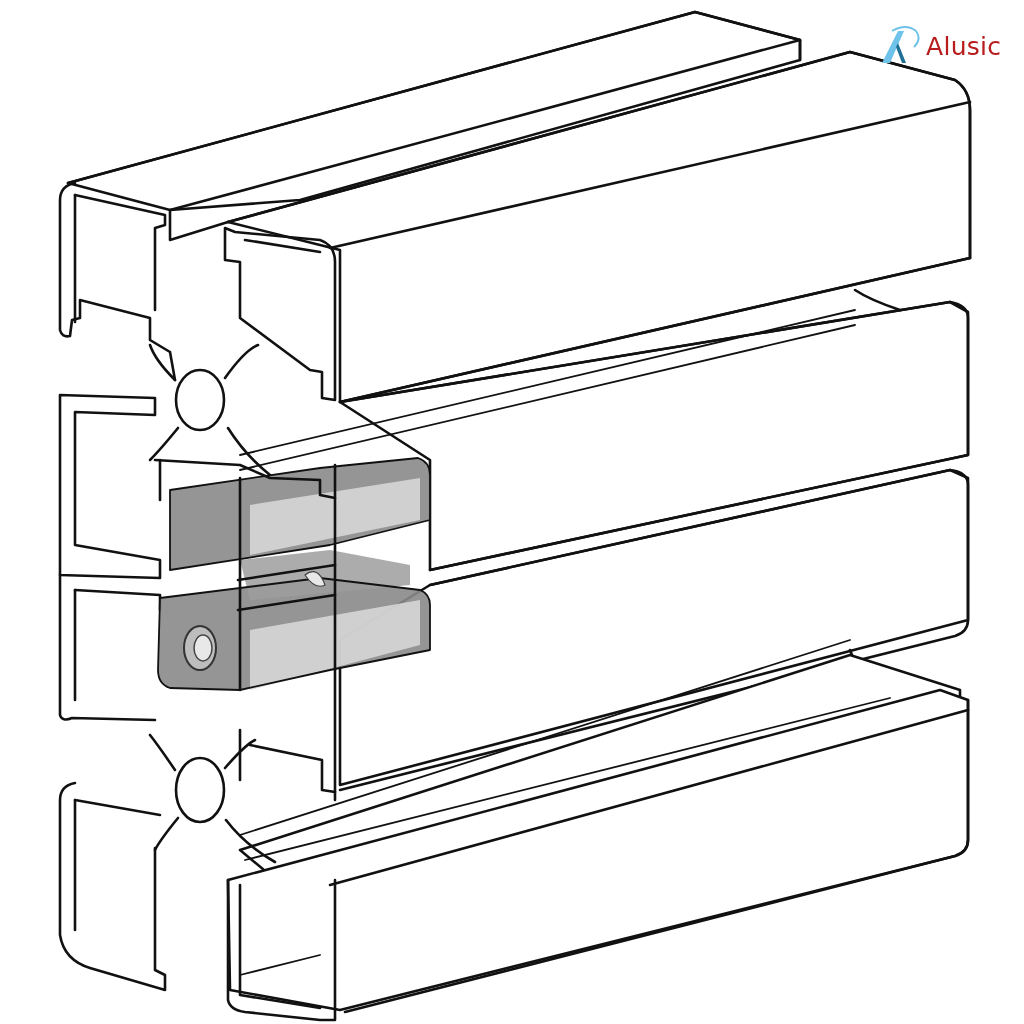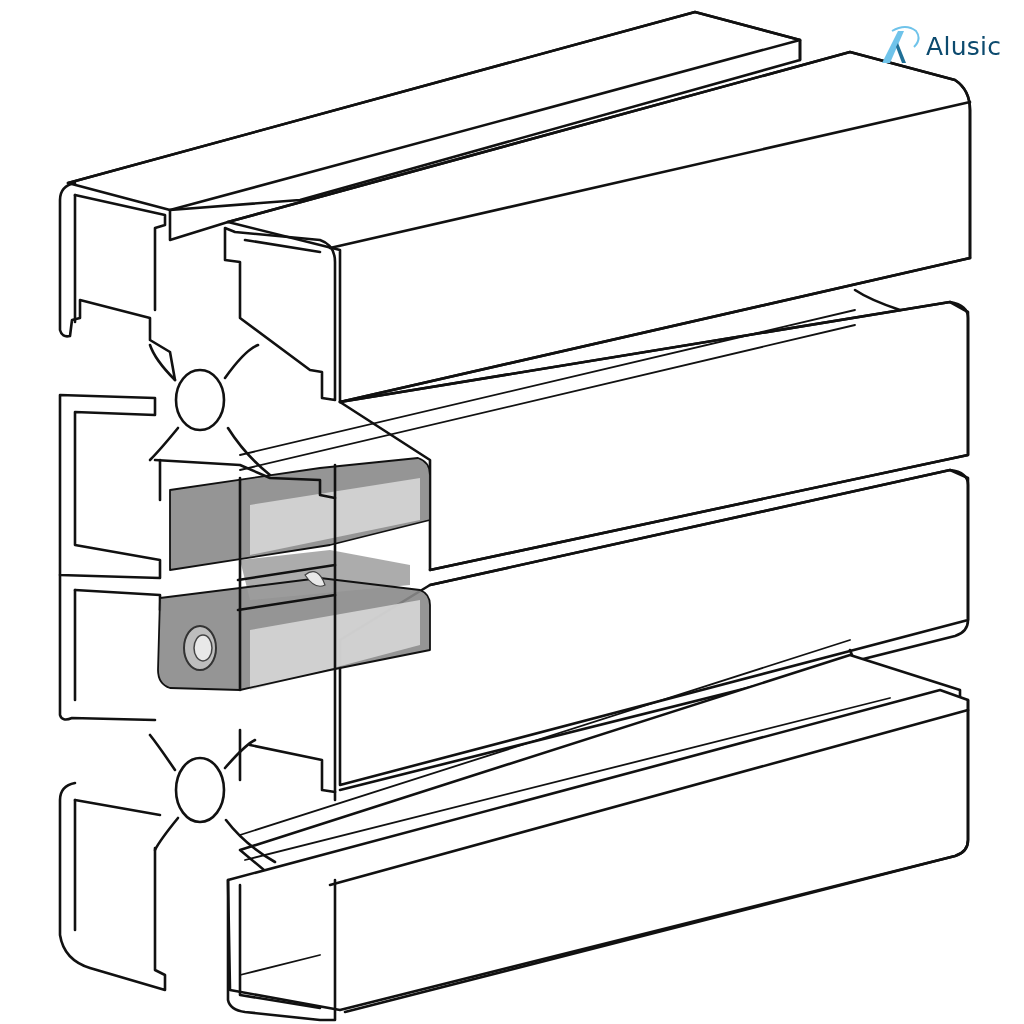--- a/index.html
+++ b/index.html
@@ -1,20 +1,20 @@
 <!DOCTYPE html>
 <html><head>
   <meta charset="utf-8">
   <style>
     html, body { margin: 0; padding: 0; background: #ffffff; }
     body { width: 1024px; height: 1024px; position: relative; overflow: hidden; font-family: "DejaVu Sans", sans-serif; }
     .canvas { position: absolute; left: 0; top: 0; width: 1024px; height: 1024px; }
     .logo { position: absolute; left: 878px; top: 22px; height: 48px; display: flex; align-items: center; }
     .logo-mark { width: 46px; height: 46px; }
-    .logo-text { font-family: "DejaVu Sans", sans-serif; font-size: 25px; color: #0c4a6e; margin-left: 2px; letter-spacing: 0.3px; }
+    .logo-text { font-family: "DejaVu Sans", sans-serif; font-size: 25px; color: #b91c1c; margin-left: 2px; letter-spacing: 0.3px; }
     svg .ln { fill: none; stroke: #111; stroke-width: 2.6; stroke-linejoin: round; stroke-linecap: round; }
     svg .thin { fill: none; stroke: #111; stroke-width: 1.8; stroke-linejoin: round; stroke-linecap: round; }
     svg .face { fill: #ffffff; stroke: #111; stroke-width: 2.6; stroke-linejoin: round; }
   </style>
 </head>
 <body>
 
 <svg class="canvas" viewBox="0 0 1024 1024" xmlns="http://www.w3.org/2000/svg">
 
   <g>

